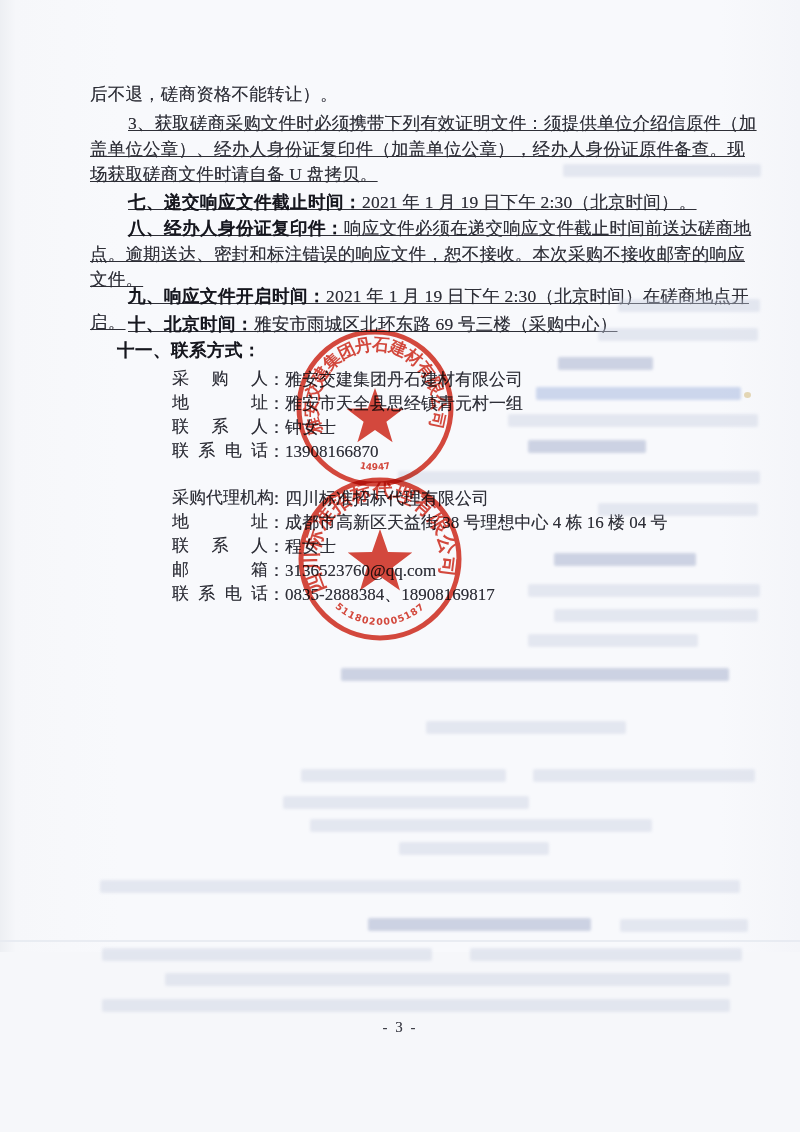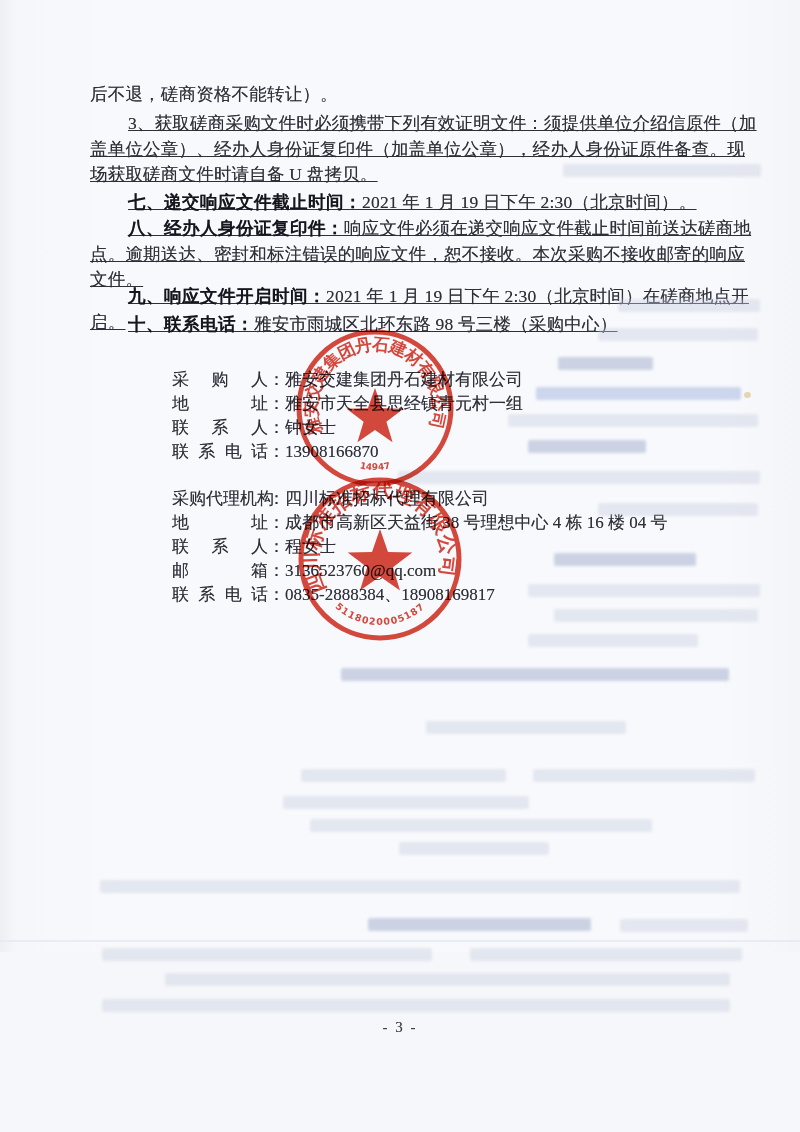--- a/index.html
+++ b/index.html
@@ -20,21 +20,21 @@
   .col{left:90px;width:672px;}
   .ind{text-indent:38px;text-decoration:underline;}
   .ind2{text-indent:27px;}
   .sec b{color:#15161d;font-family:"Liberation Sans","DejaVu Sans",sans-serif;
          font-weight:700;letter-spacing:.5px;}
   p{margin:0;}
   
   .row{position:absolute;left:172px;white-space:nowrap;color:#2e2f37;
        font-size:17px;line-height:23.5px;text-shadow:0 0 .6px rgba(45,45,60,.5);}
   .lab{display:inline-block;width:96px;text-align:justify;text-align-last:justify;
-       vertical-align:top;}
+       vertical-align:top;font-family:Liberation Mono, monospace;}
   .val{display:inline-block;}
   
   .bl{position:absolute;height:13px;background:#c6cddf;opacity:.40;
       filter:blur(1.7px);border-radius:2px;}
   .bl.d{background:#a9b3cf;opacity:.55;}
   .bl.b{background:#9db1dc;opacity:.48;}
   .streak{position:absolute;left:0;width:800px;height:2px;background:#e7eaf1;opacity:.9;}
   .speck{position:absolute;width:7px;height:6px;border-radius:50%;
          background:#d9c48f;opacity:.65;filter:blur(.7px);}
   
@@ -51,22 +51,23 @@
 
   <p class="txt col" style="top:82px">后不退，磋商资格不能转让）。</p>
   <p class="txt col ind" style="top:111px">3、获取磋商采购文件时必须携带下列有效证明文件：须提供单位介绍信原件（加盖单位公章）、经办人身份证复印件（加盖单位公章），经办人身份证原件备查。现场获取磋商文件时请自备 U 盘拷贝。</p>
 
   <p class="txt col ind sec" style="top:190px"><b>七、递交响应文件截止时间：</b><span>2021 年 1 月 19 日下午 2:30（北京时间）。</span></p>
 
   <p class="txt col ind sec" style="top:216px"><b>八、经办人身份证复印件：</b><span>响应文件必须在递交响应文件截止时间前送达磋商地点。逾期送达、密封和标注错误的响应文件，恕不接收。本次采购不接收邮寄的响应文件。</span></p>
 
   <p class="txt col ind sec" style="top:284px"><b>九、响应文件开启时间：</b><span>2021 年 1 月 19 日下午 2:30（北京时间）在磋商地点开启。</span></p>
 
-  <p class="txt col ind sec" style="top:312px"><b>十、联系电话：</b><span>雅安市雨城区北环东路 98 号三楼（采购中心）</span></p>
+  <p class="txt col ind sec" style="top:312px"><b>十、北京时间：</b><span>雅安市雨城区北环东路 69 号三楼（采购中心）</span></p>
 
+  <p class="txt col ind2 sec" style="top:338px"><b>十一、联系方式：</b><span></span></p>
 
   <div class="row" style="top:368px"><span class="lab">采购人</span><span class="val">：雅安交建集团丹石建材有限公司</span></div>
   <div class="row" style="top:392px"><span class="lab">地址</span><span class="val">：雅安市天全县思经镇青元村一组</span></div>
   <div class="row" style="top:416px"><span class="lab">联系人</span><span class="val">：钟女士</span></div>
   <div class="row" style="top:440px"><span class="lab">联系电话</span><span class="val">：13908166870</span></div>
 
   <div class="row" style="top:487px"><span class="lab">采购代理机构</span><span class="val">：四川标准招标代理有限公司</span></div>
   <div class="row" style="top:511px"><span class="lab">地址</span><span class="val">：成都市高新区天益街 38 号理想中心 4 栋 16 楼 04 号</span></div>
   <div class="row" style="top:535px"><span class="lab">联系人</span><span class="val">：程女士</span></div>
   <div class="row" style="top:559px"><span class="lab">邮箱</span><span class="val">：3136523760@qq.com</span></div>

